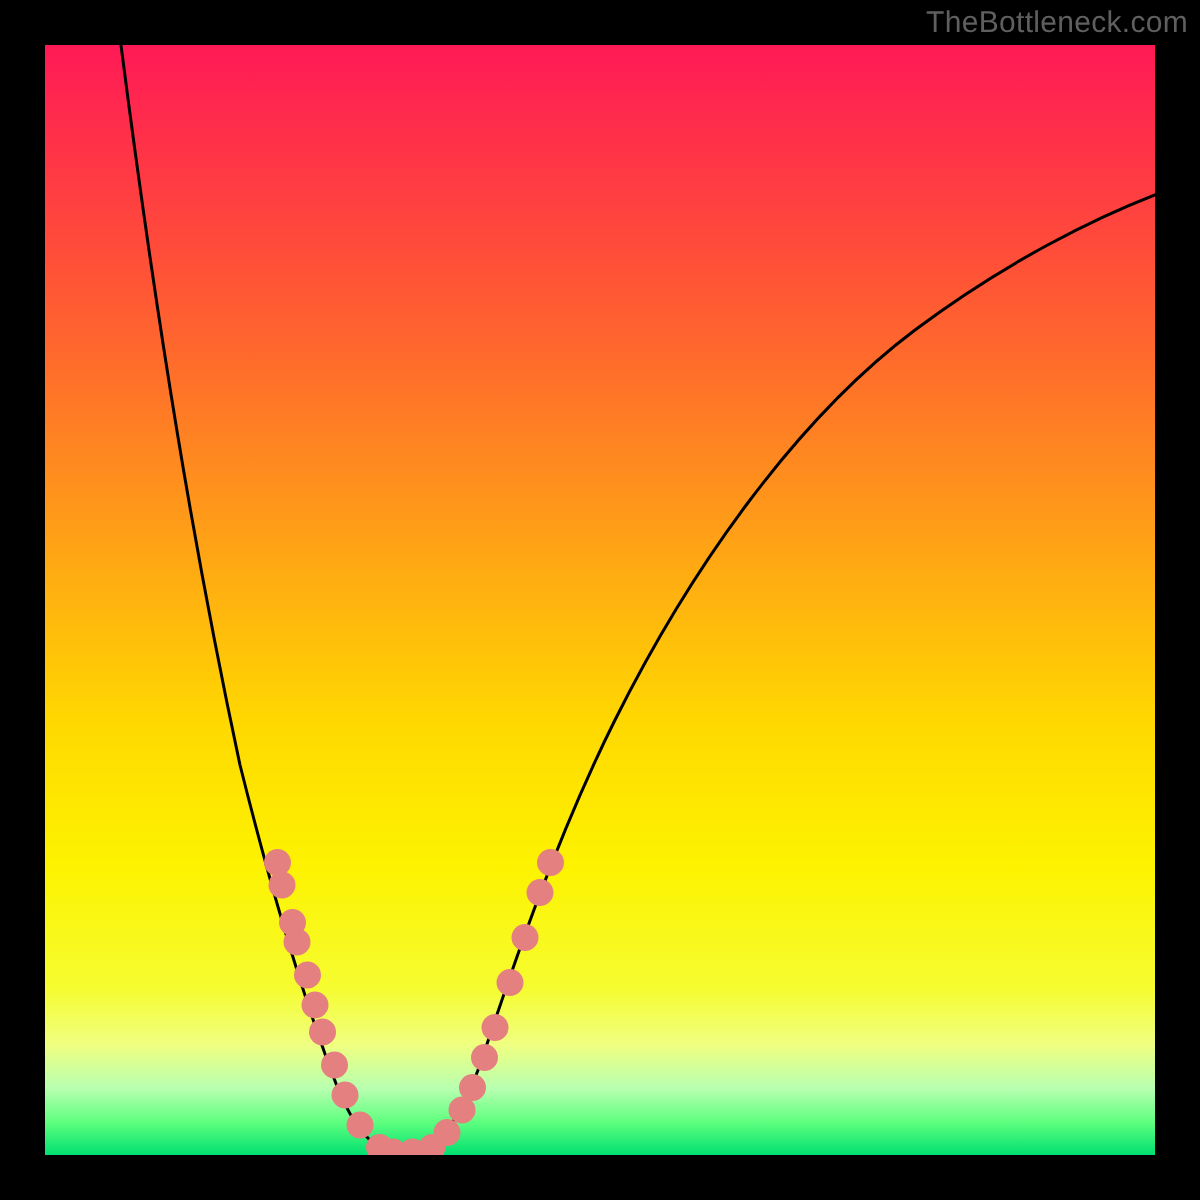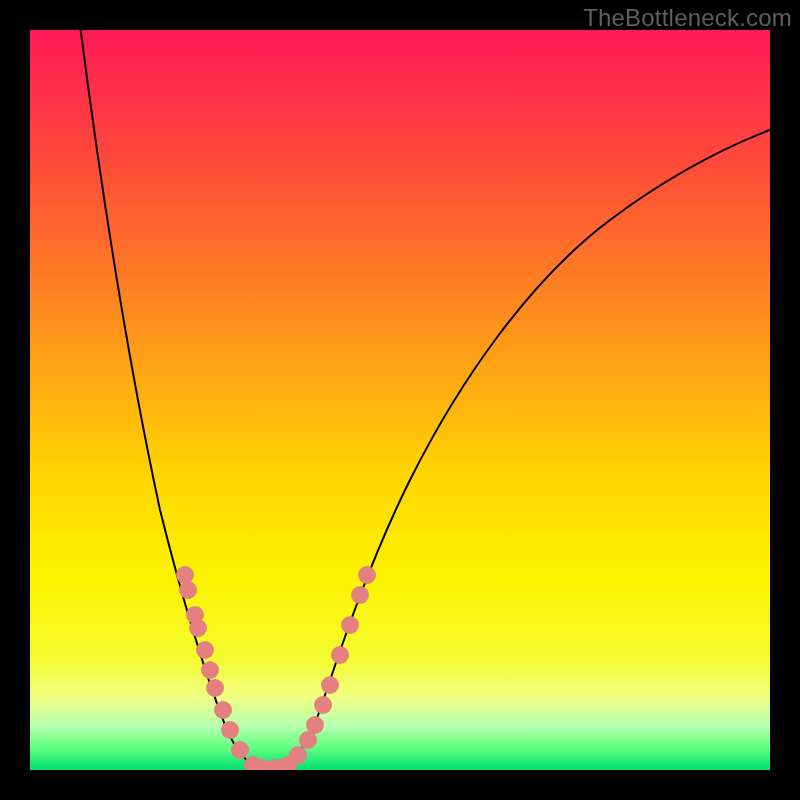--- a/index.html
+++ b/index.html
@@ -30,21 +30,21 @@
       #b8ffb0 94%,
       #60ff80 97%,
       #00e070 100%
     );
   }
   .watermark {
     position: absolute;
     top: 4px;
     right: 8px;
     font-family: Arial, Helvetica, sans-serif;
-    font-size: 24px;
+    font-size: 20px;
     font-weight: 500;
     color: #5f5f5f;
     letter-spacing: 0.2px;
   }
   svg.curves {
     position: absolute;
     left: 0;
     top: 0;
     width: 740px;
     height: 740px;

